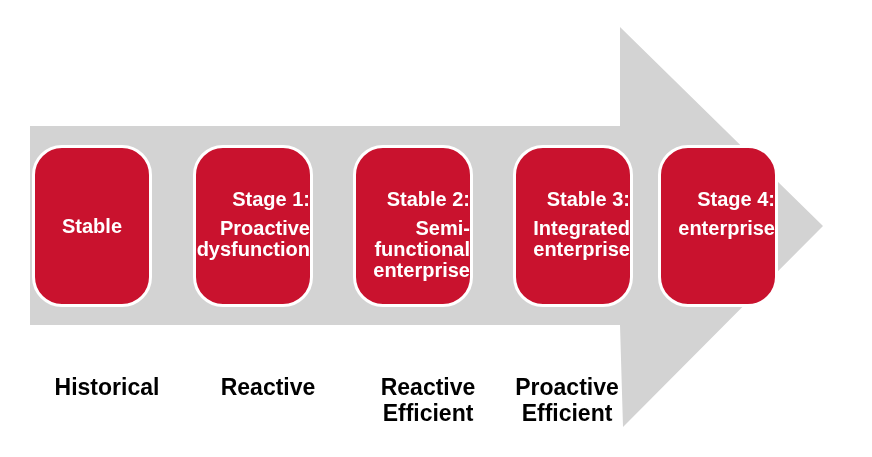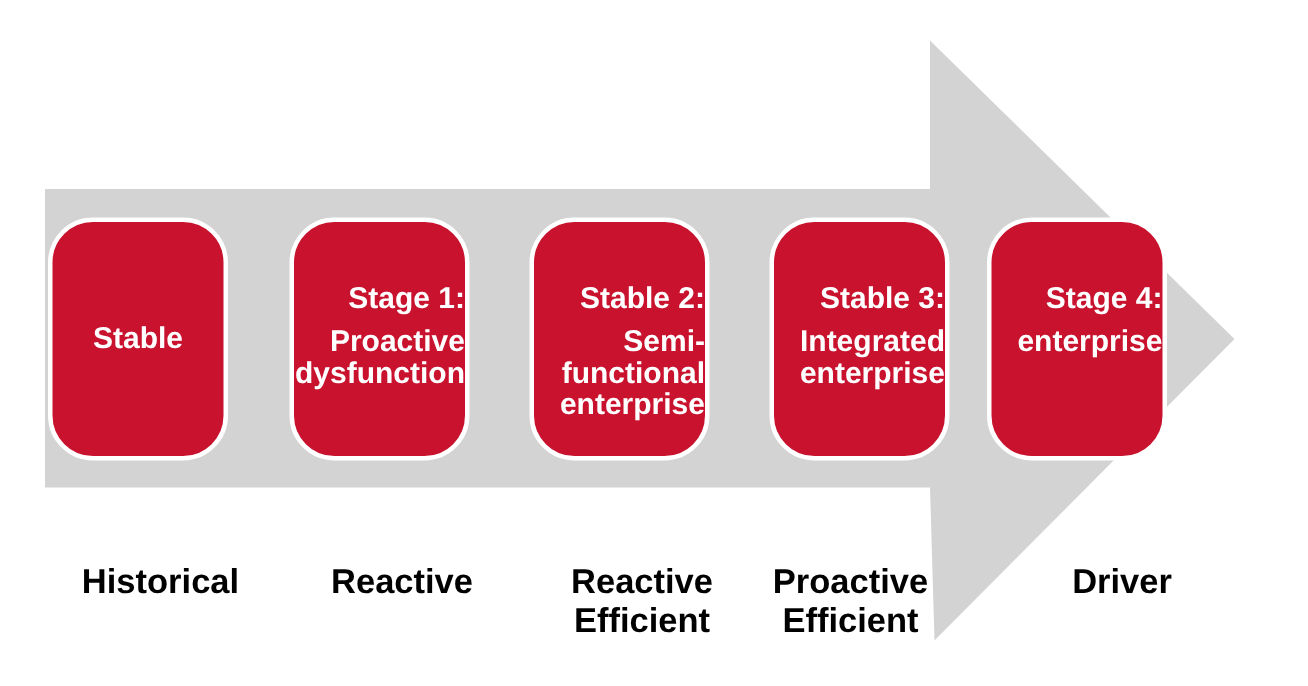--- a/index.html
+++ b/index.html
@@ -120,16 +120,15 @@
     <div class="label-line">Reactive</div>
     <div class="label-line">Efficient</div>
   </div>
 
   <div class="label" style="left:472px">
     <div class="label-line">Proactive</div>
     <div class="label-line">Efficient</div>
   </div>
 
   <div class="label" style="left:653px">
-    <div class="label-line">Driver</div>
   </div>
 
 </div>
 
 </body></html>

